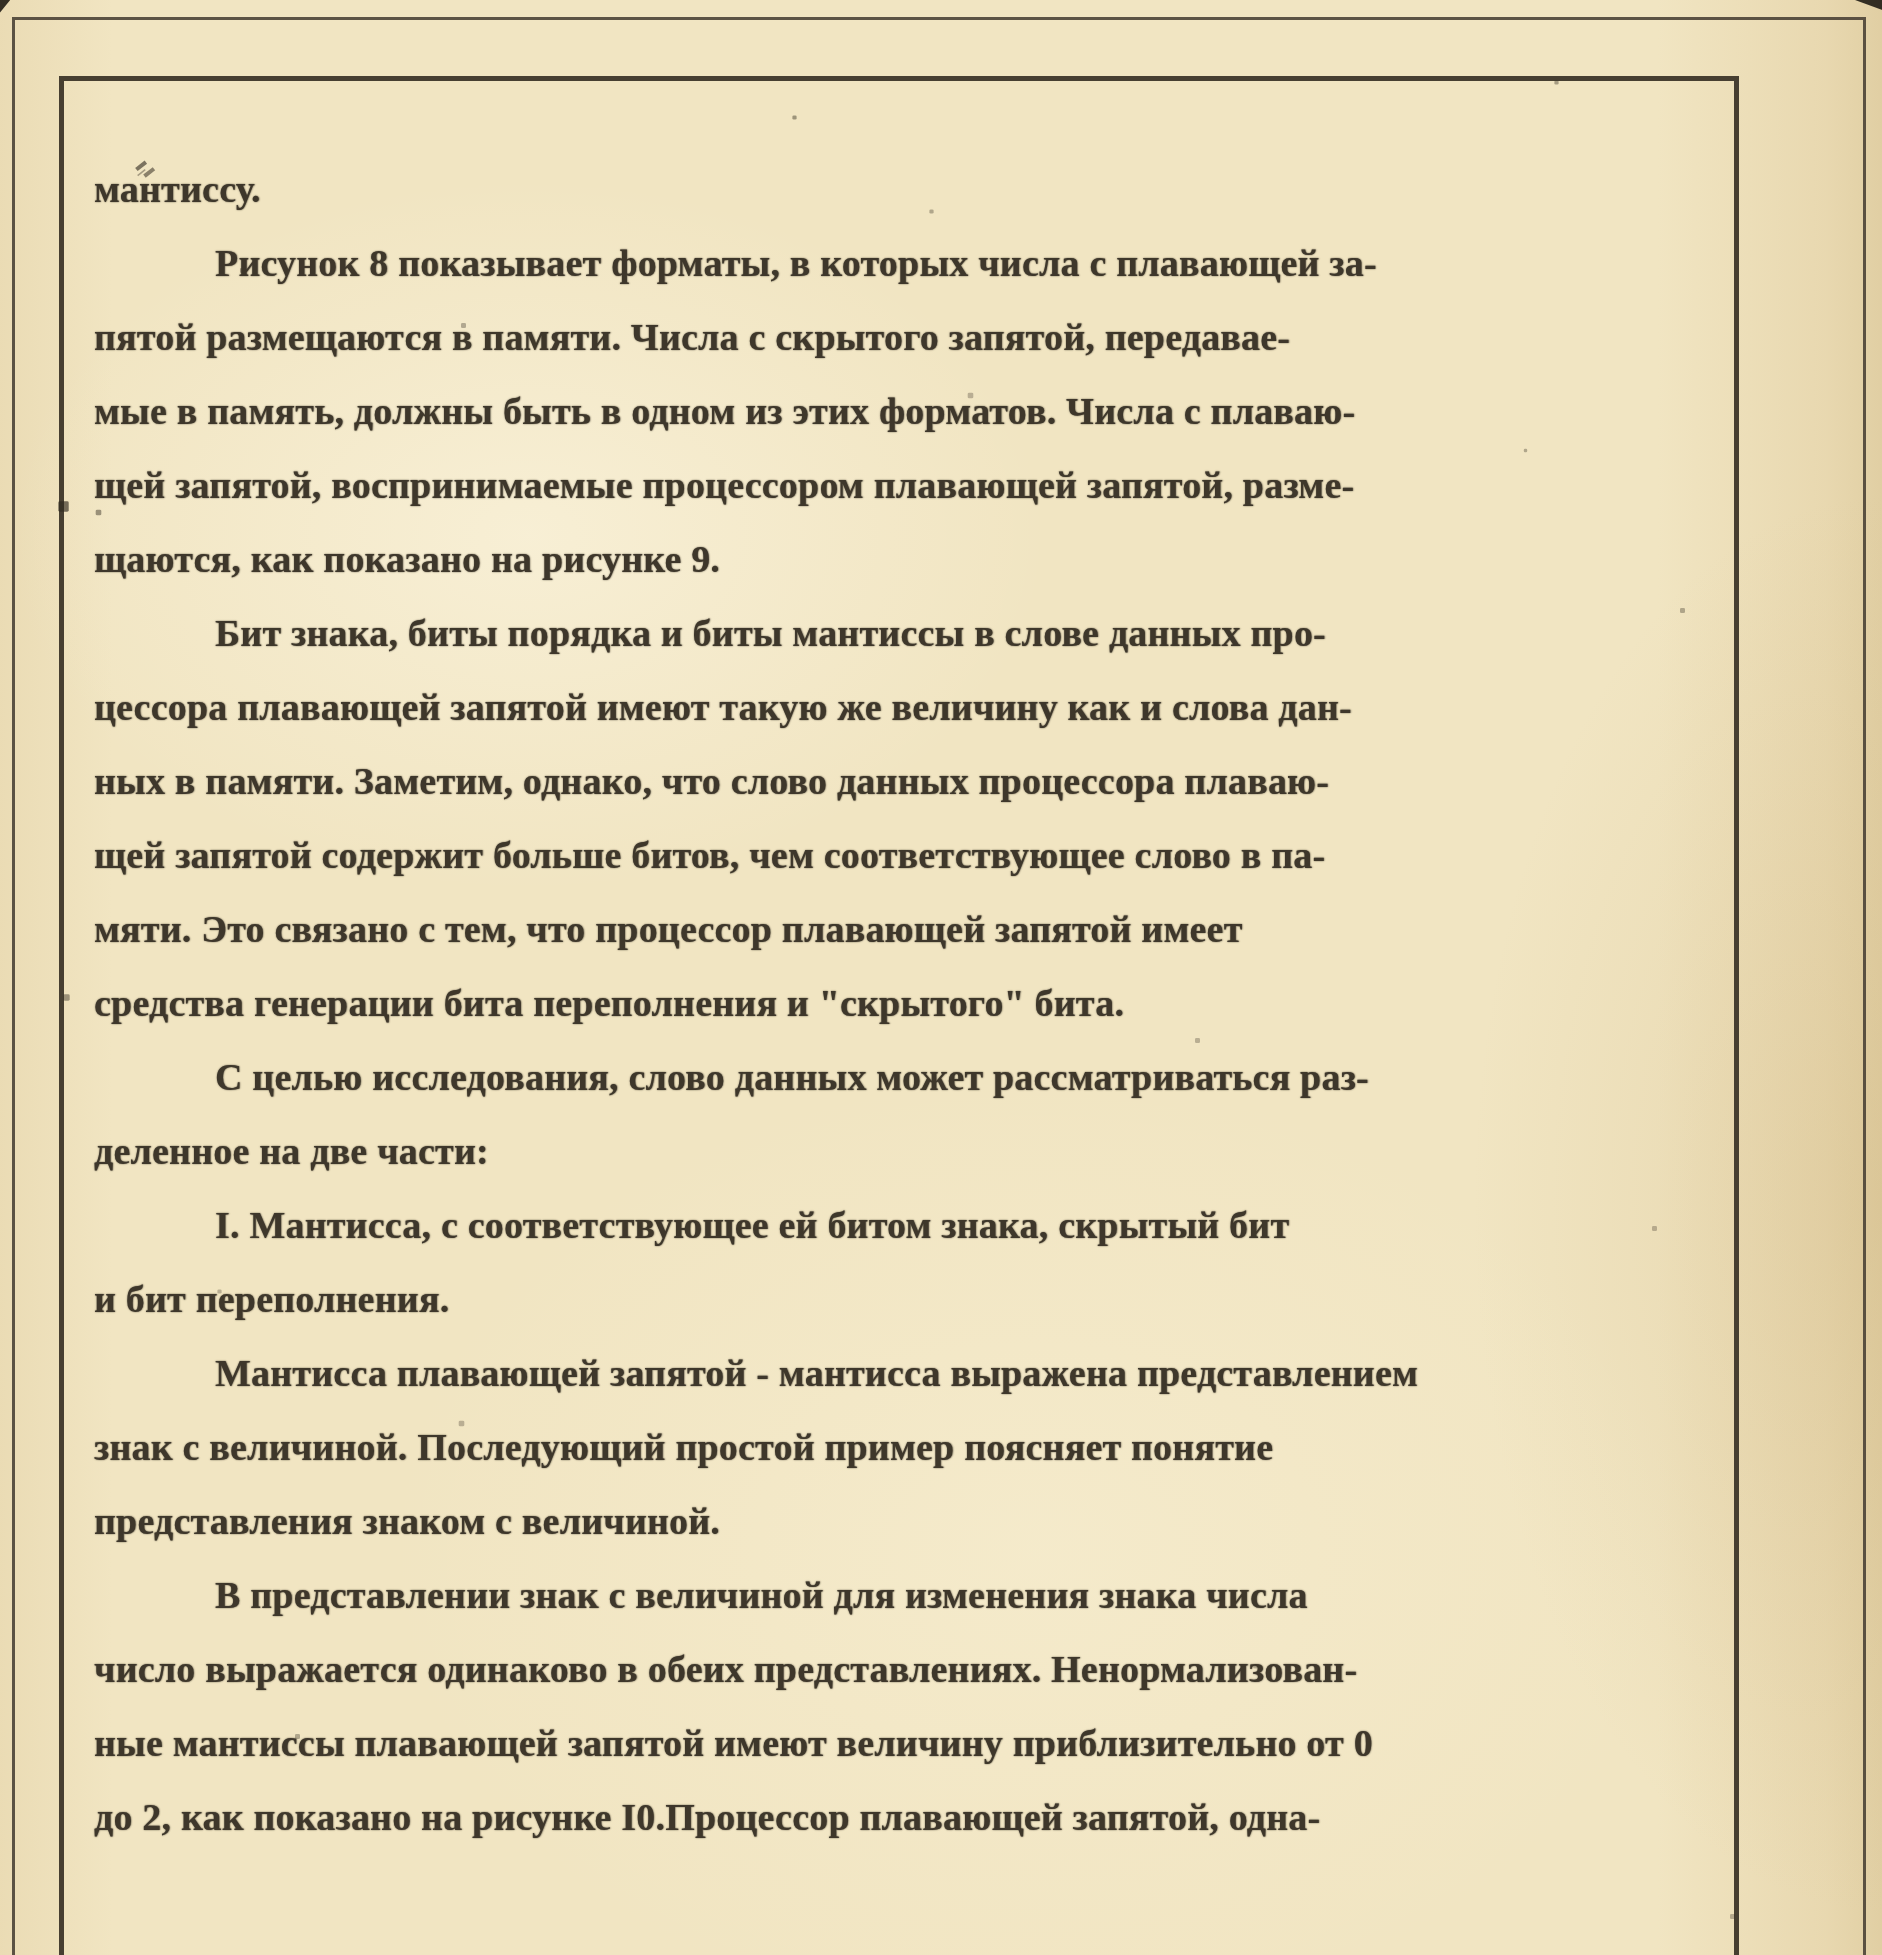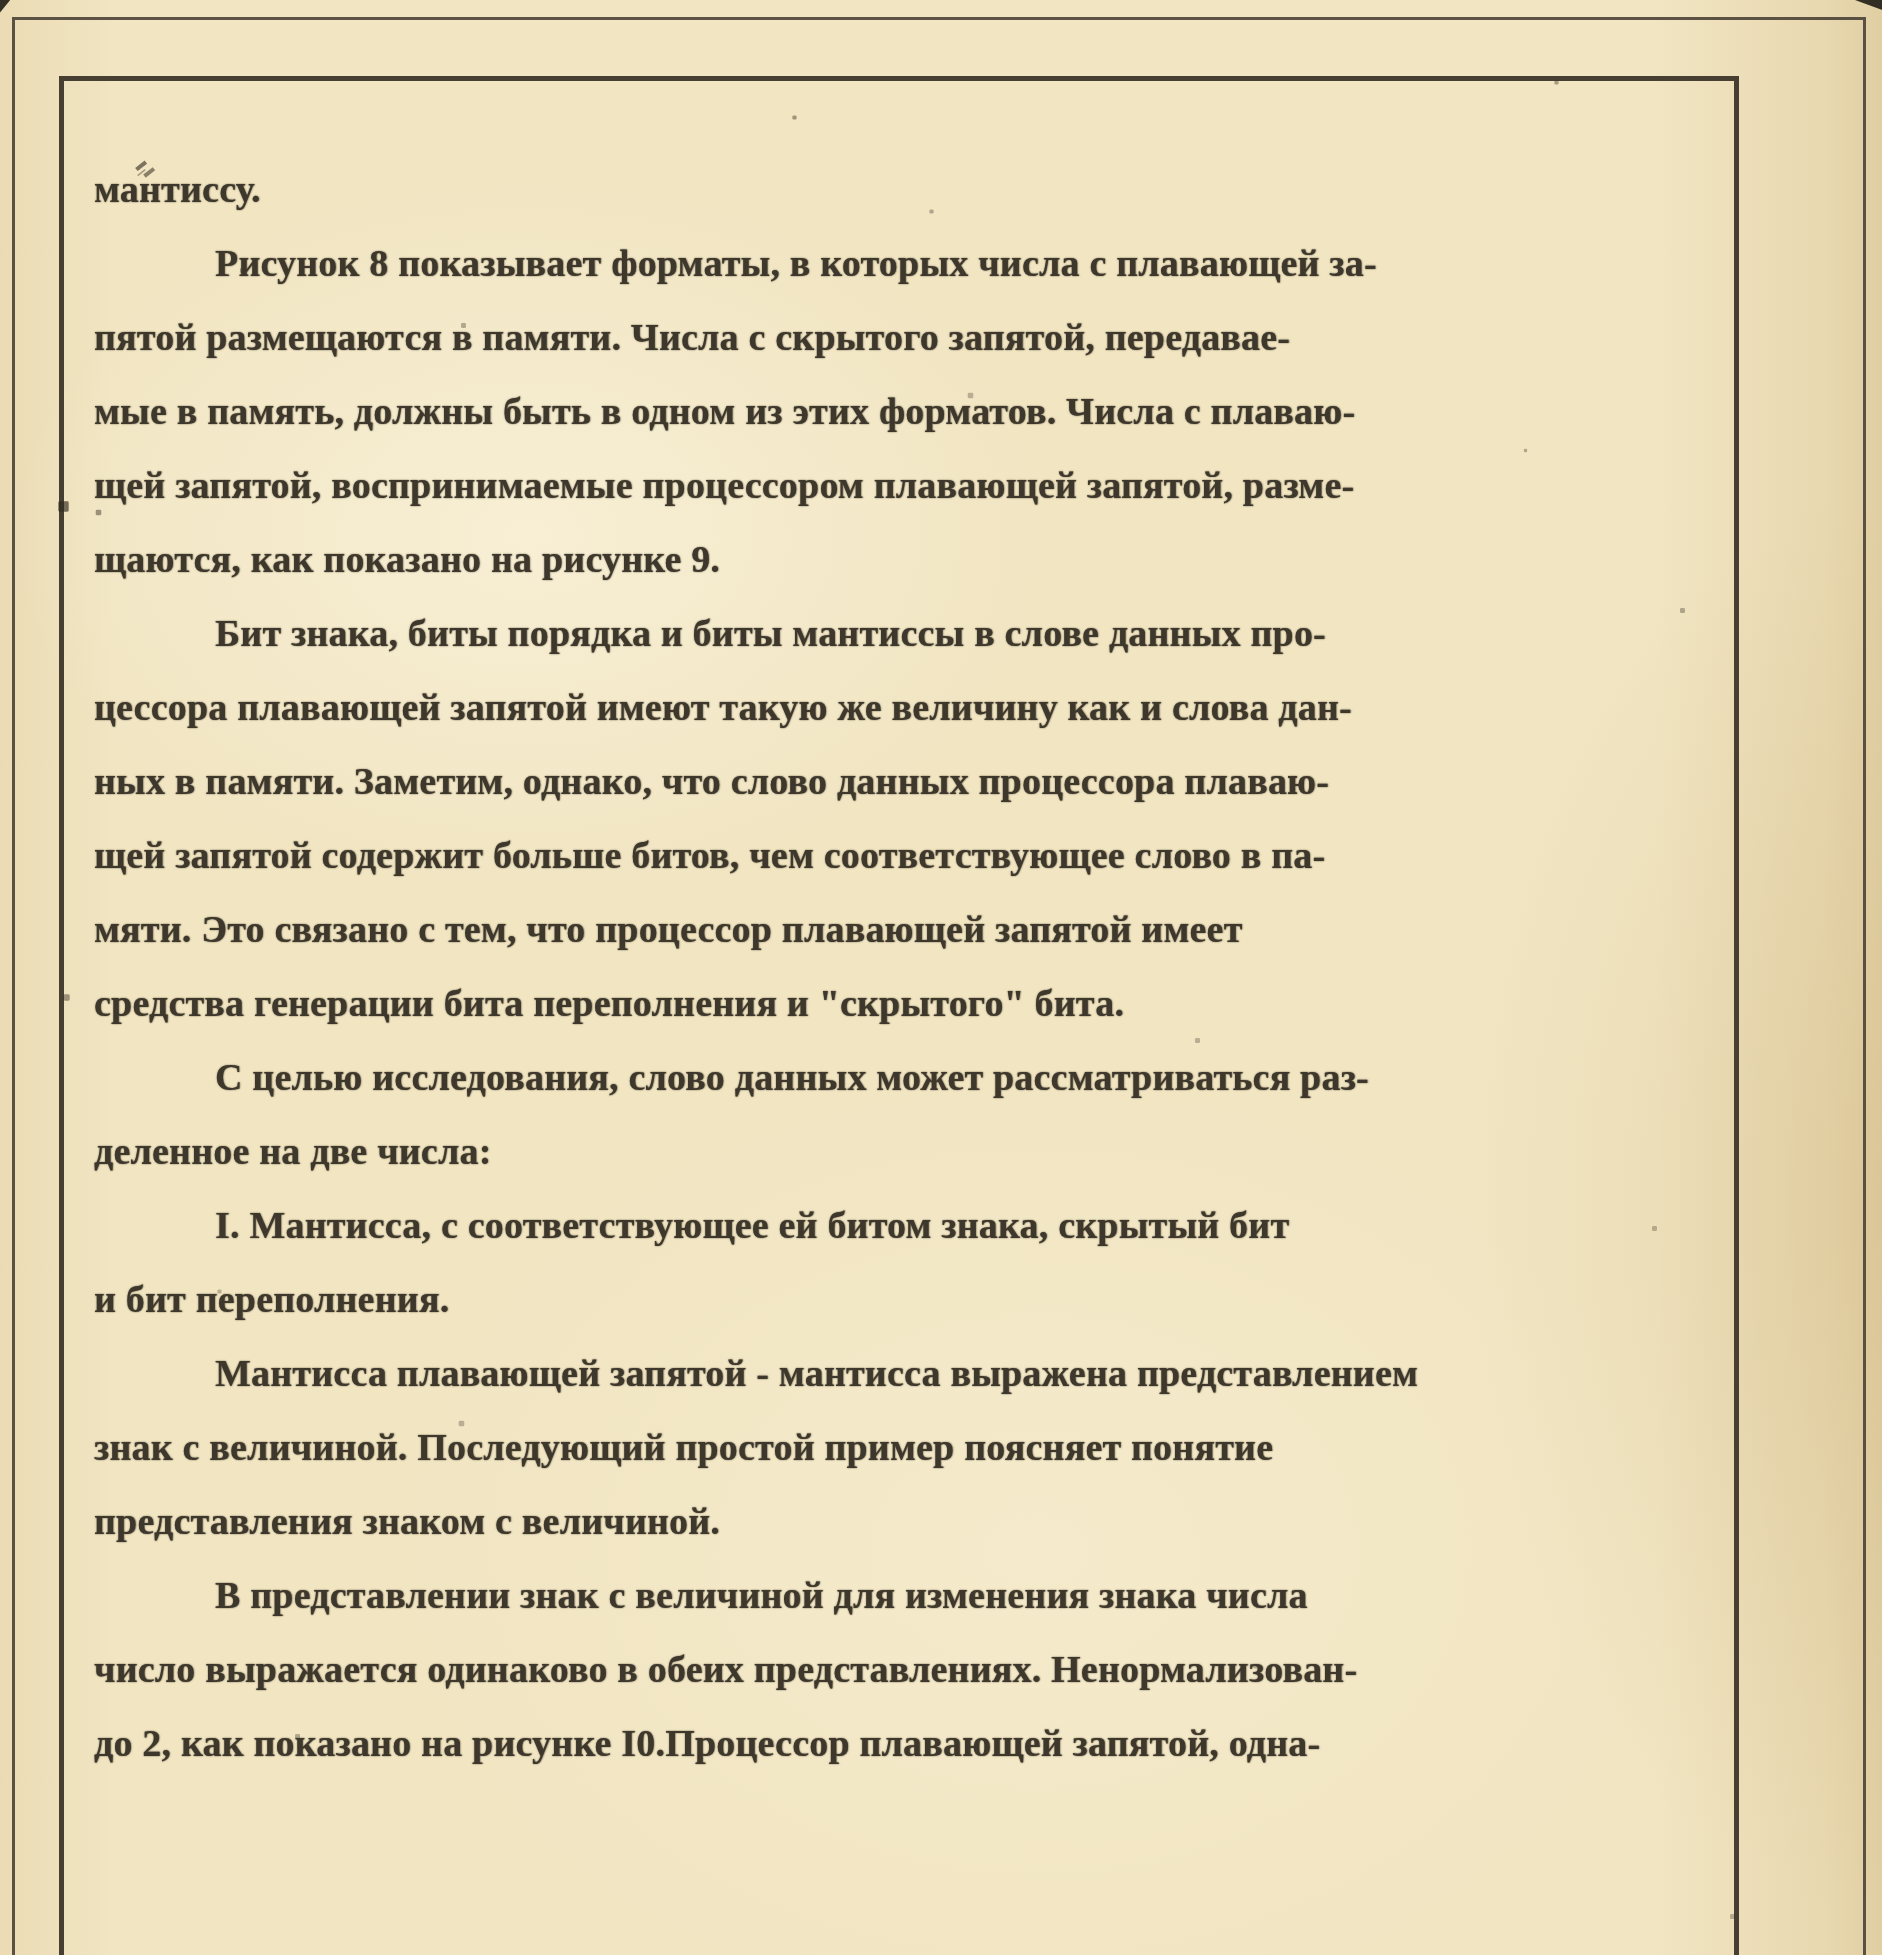--- a/index.html
+++ b/index.html
@@ -83,28 +83,29 @@
       <div class="line">мые в память, должны быть в одном из этих форматов. Числа с плаваю-</div>
       <div class="line">щей запятой, воспринимаемые процессором плавающей запятой, разме-</div>
       <div class="line">щаются, как показано на рисунке 9.</div>
       <div class="line indent">Бит знака, биты порядка и биты мантиссы в слове данных про-</div>
       <div class="line">цессора плавающей запятой имеют такую же величину как и слова дан-</div>
       <div class="line">ных в памяти. Заметим, однако, что слово данных процессора плаваю-</div>
       <div class="line">щей запятой содержит больше битов, чем соответствующее слово в па-</div>
       <div class="line">мяти. Это связано с тем, что процессор плавающей запятой имеет</div>
       <div class="line">средства генерации бита переполнения и "скрытого" бита.</div>
       <div class="line indent">С целью исследования, слово данных может рассматриваться раз-</div>
-      <div class="line">деленное на две числа:</div>
+      <div class="line">деленное на две части:</div>
       <div class="line indent">I. Мантисса, с соответствующее ей битом знака, скрытый бит</div>
       <div class="line">и бит переполнения.</div>
       <div class="line indent">Мантисса плавающей запятой - мантисса выражена представлением</div>
       <div class="line">знак с величиной. Последующий простой пример поясняет понятие</div>
       <div class="line">представления знаком с величиной.</div>
       <div class="line indent">В представлении знак с величиной для изменения знака числа</div>
       <div class="line">число выражается одинаково в обеих представлениях. Ненормализован-</div>
+      <div class="line">ные мантиссы плавающей запятой имеют величину приблизительно от 0</div>
       <div class="line">до 2, как показано на рисунке I0.Процессор плавающей запятой, одна-</div>
     </div>
 
   <div class="corner tl"></div>
   <div class="corner tr"></div>
 
 </div>
 
 
 </body></html>

